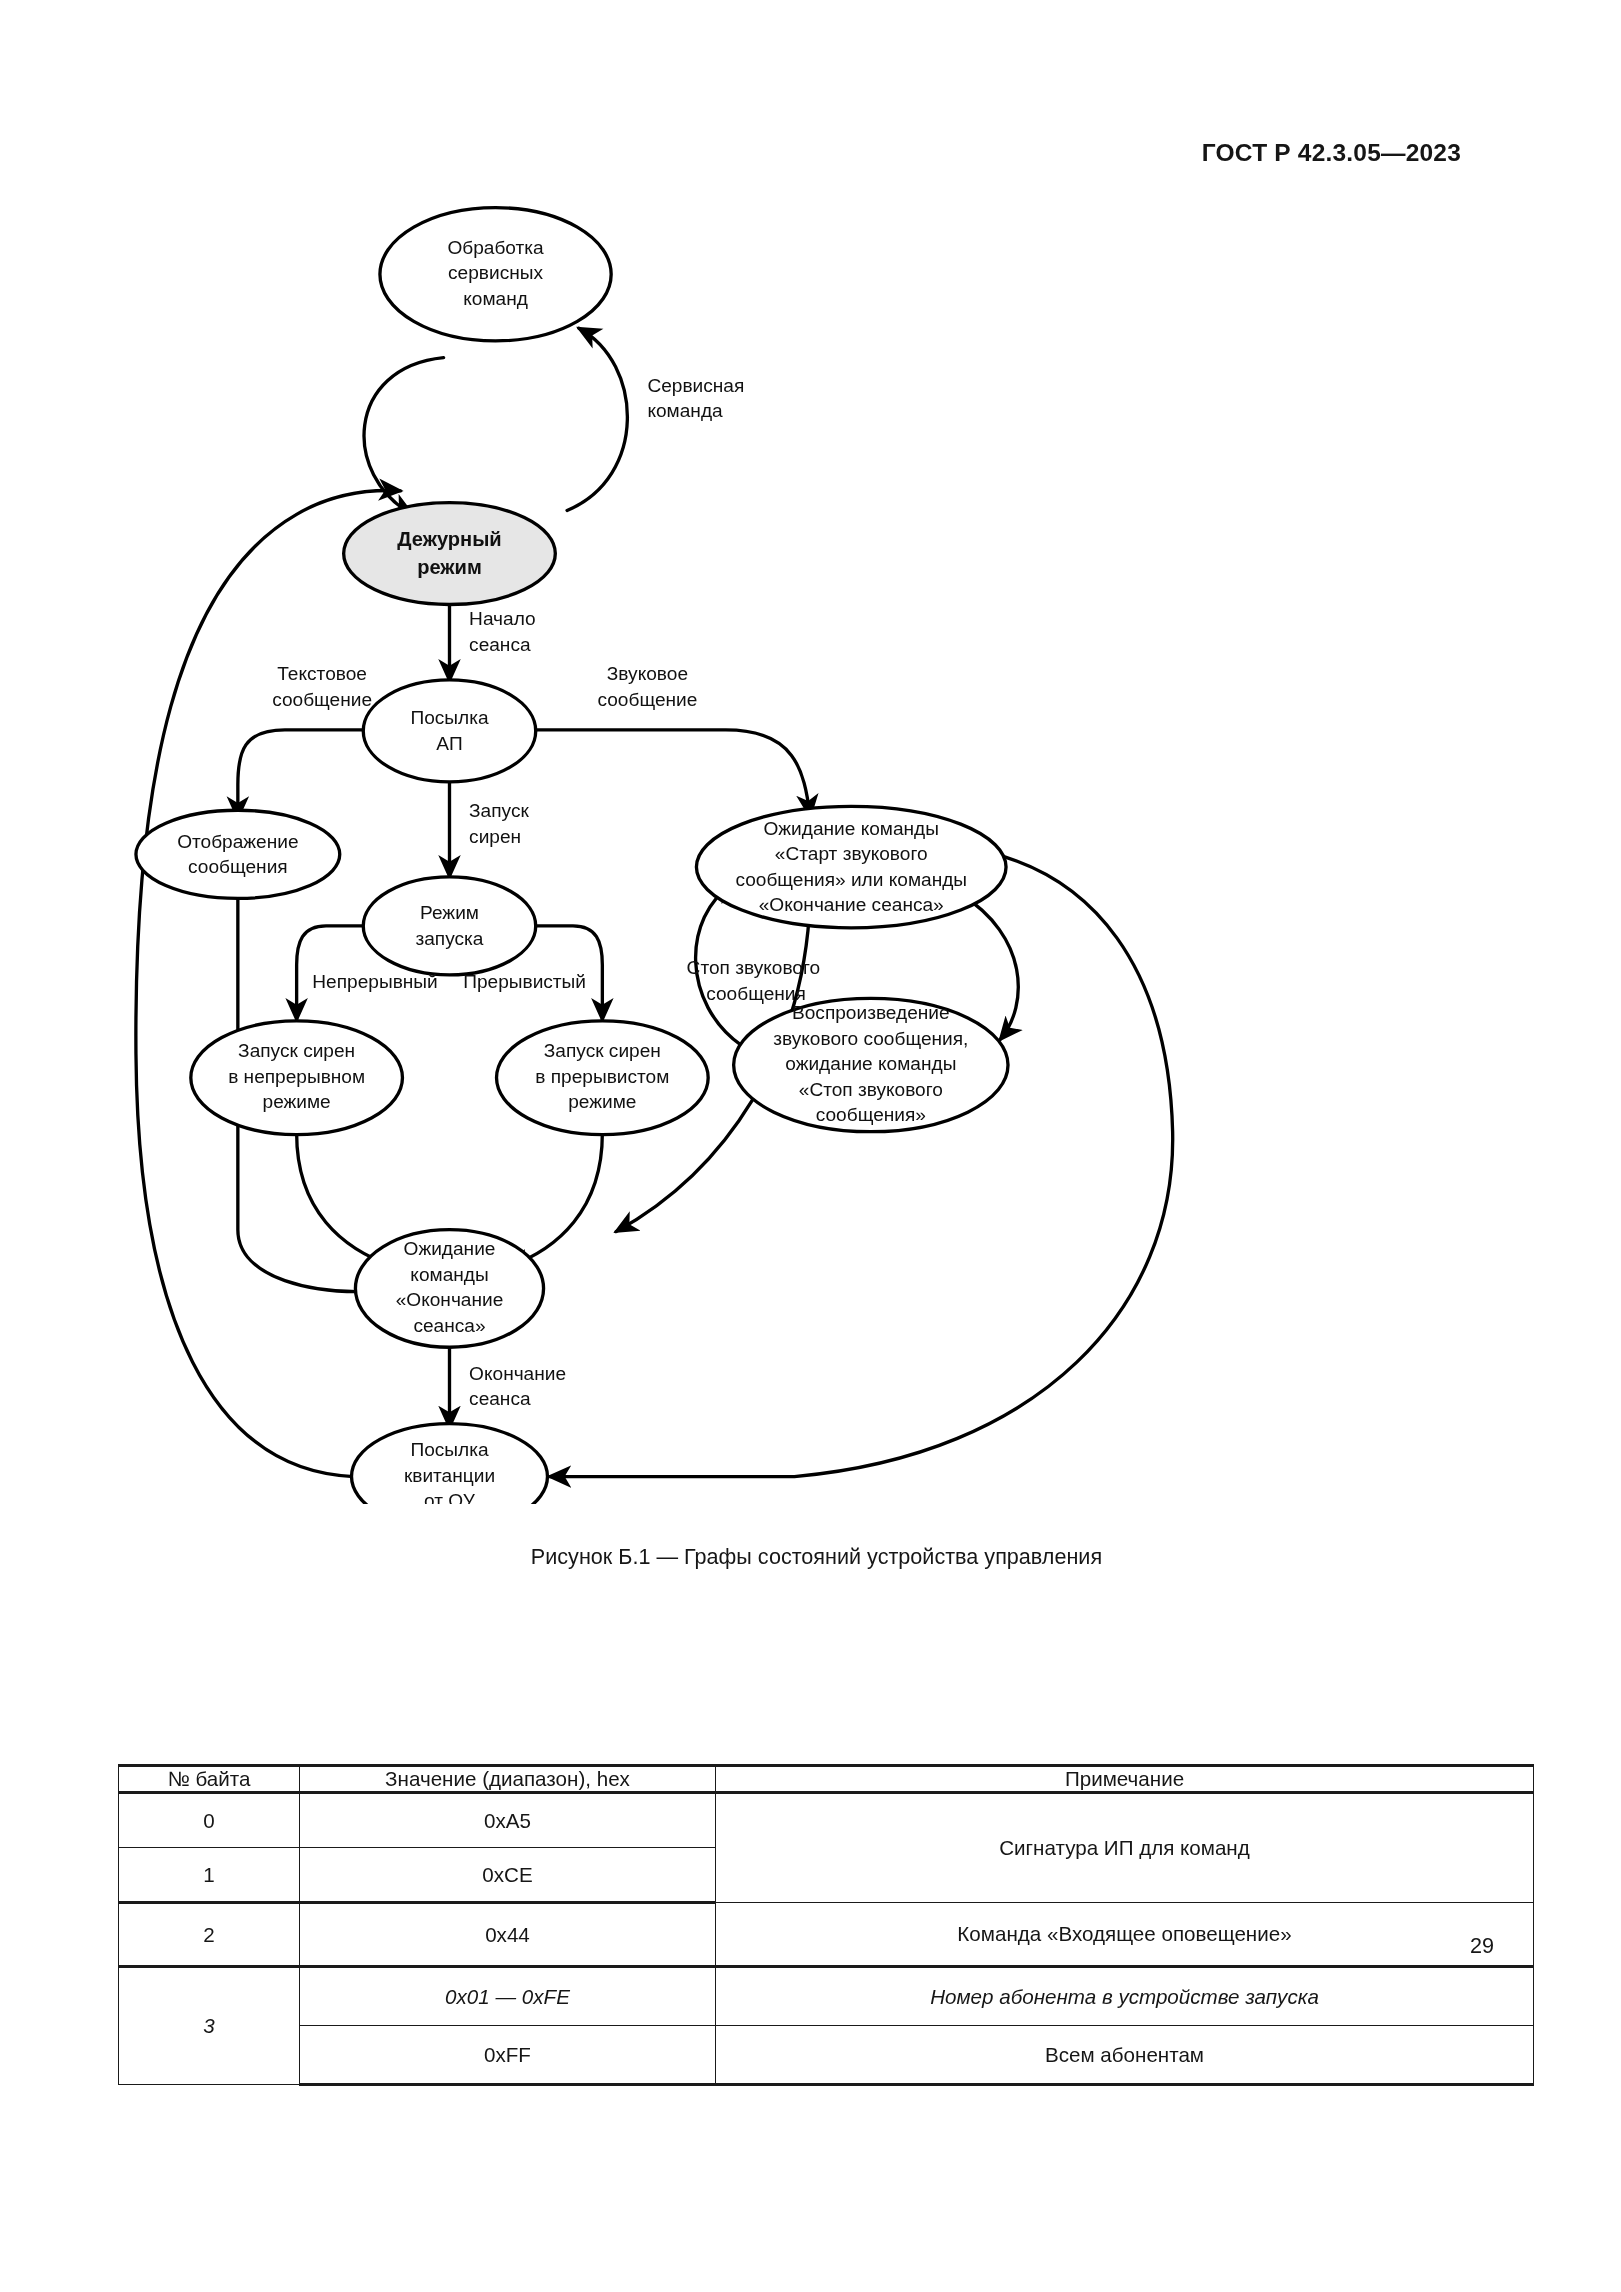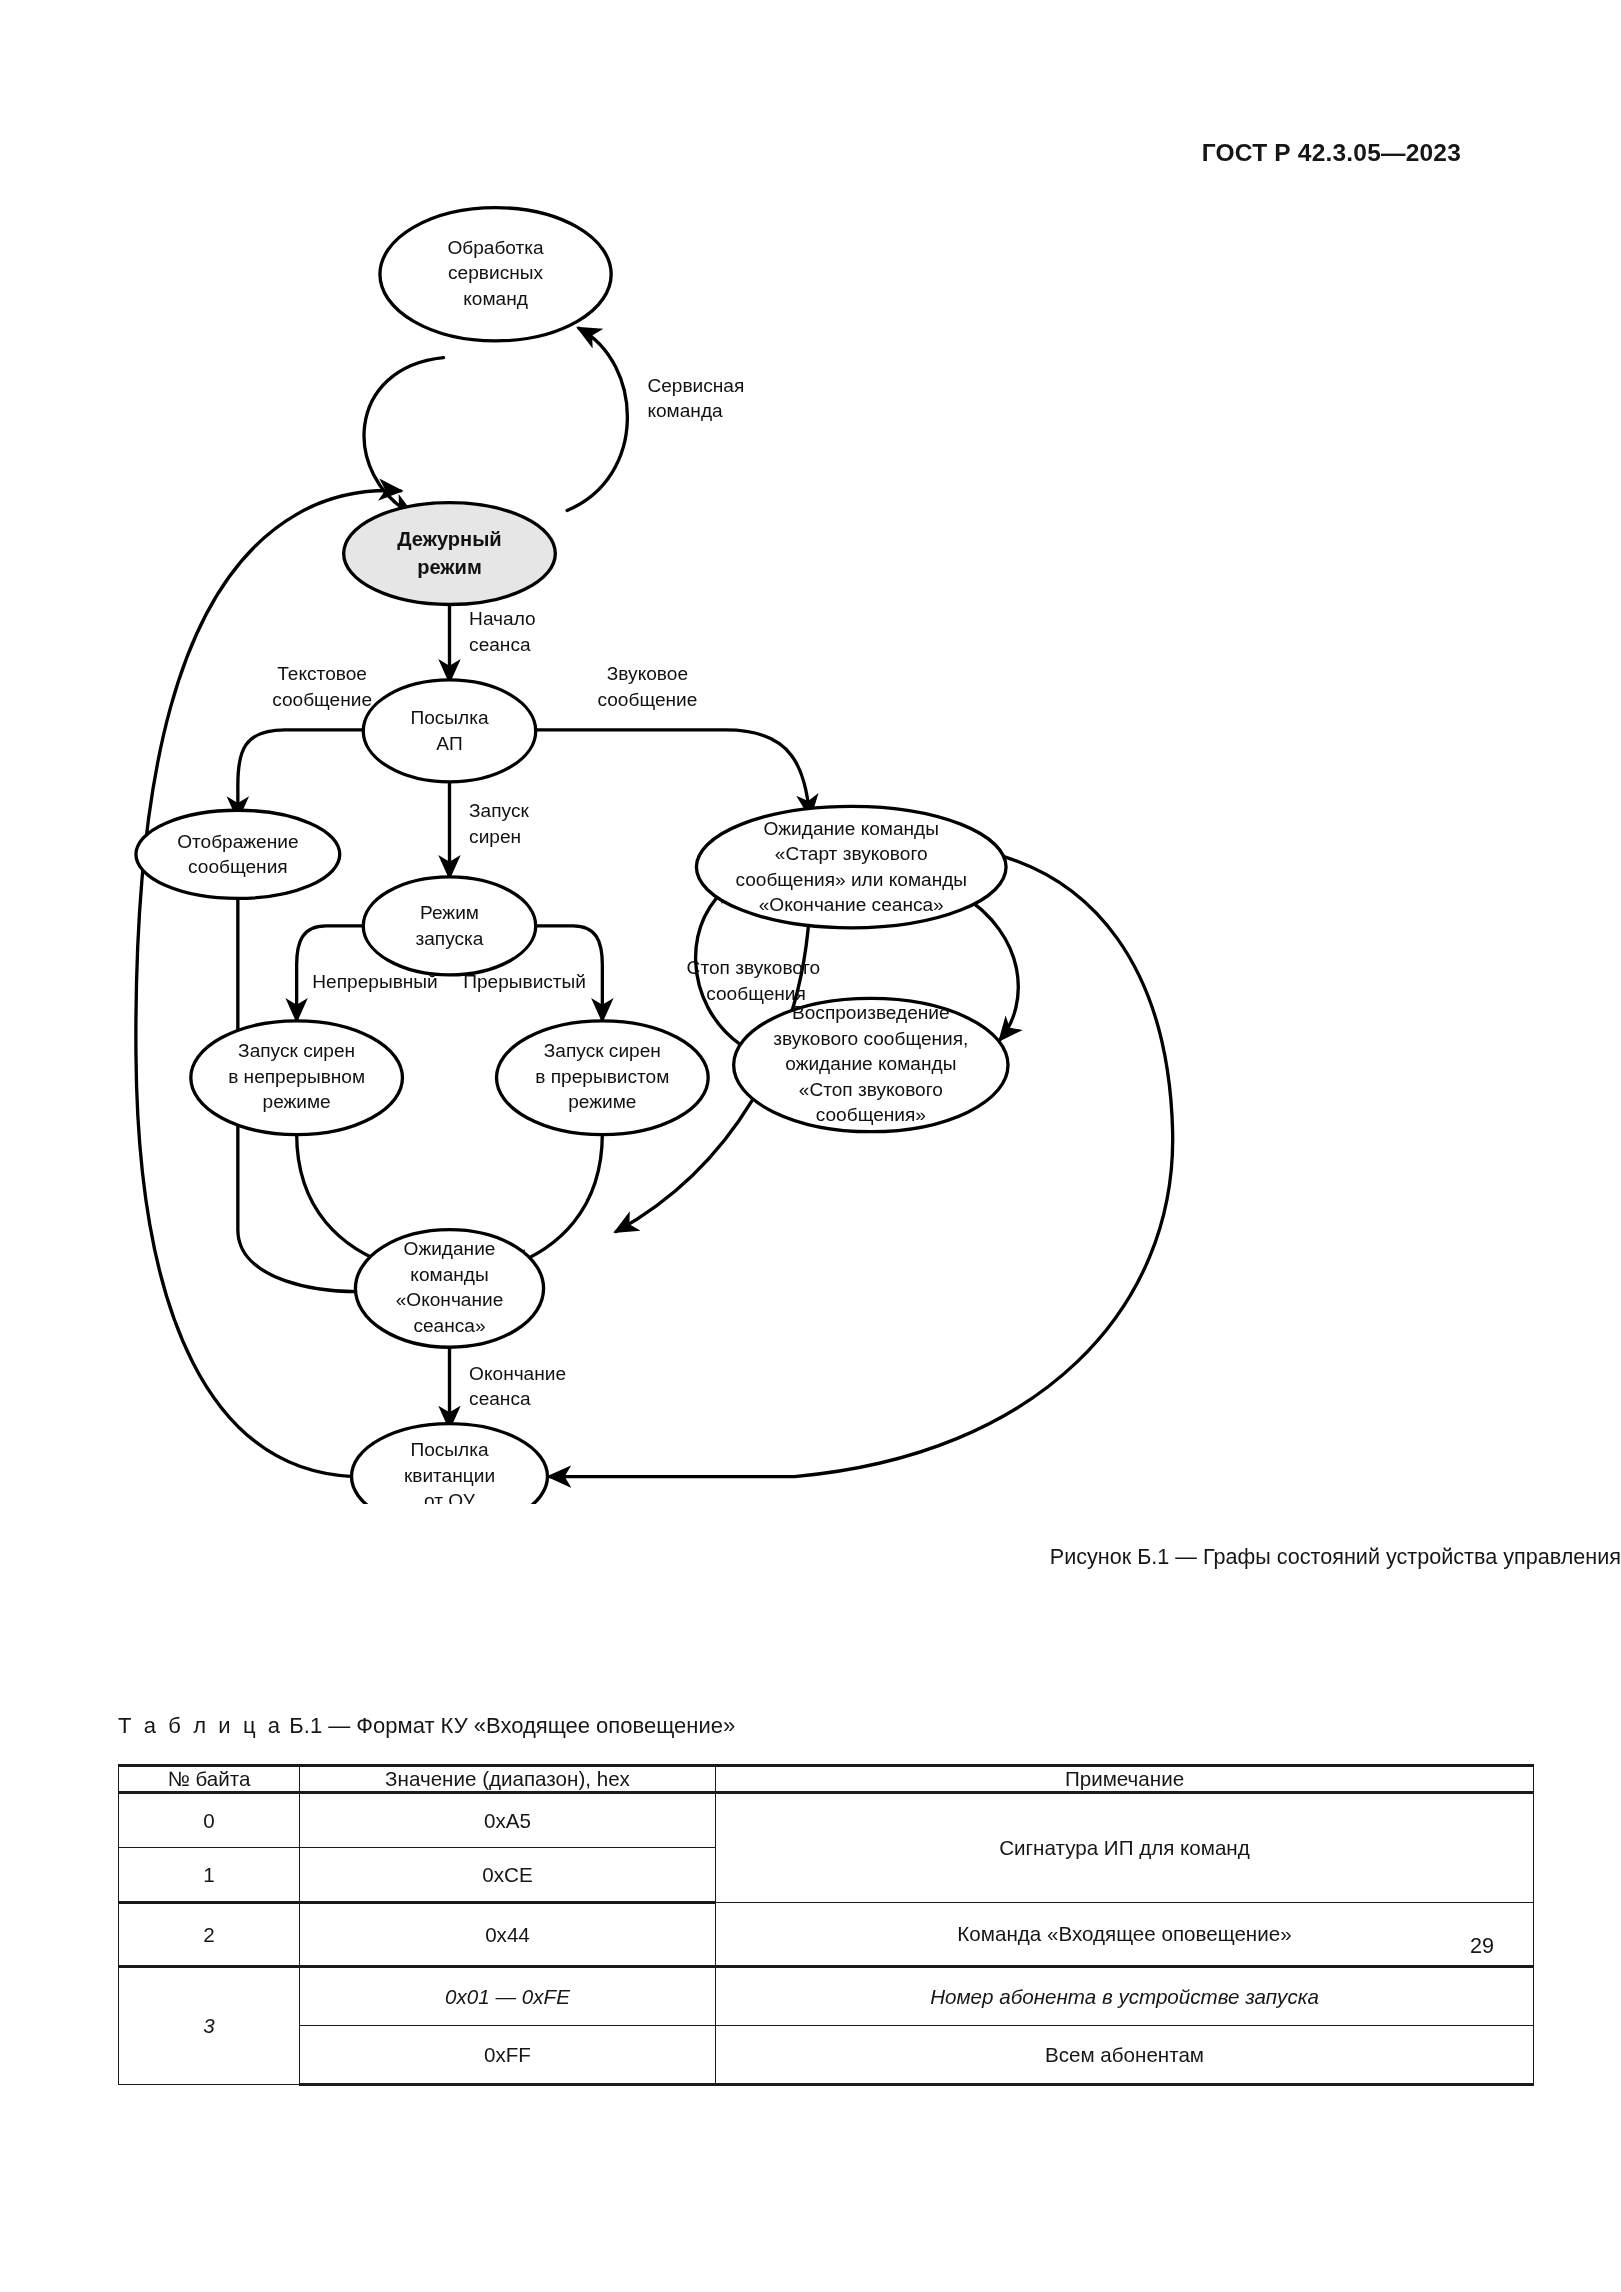--- a/index.html
+++ b/index.html
@@ -79,21 +79,21 @@
   }
   .edge-label.left {
     text-anchor: start;
   }
 
   .figure-caption {
     position: absolute;
     left: 0;
     right: 0;
     top: 1544px;
-    text-align: right;
+    text-align: center;
     font-size: 21.6px;
     margin-left: 12px;
   }
 
   
   .body-para {
     position: absolute;
     left: 118px;
     top: 1621px;
     width: 1387px;
@@ -328,24 +328,20 @@
         <text class="edge-label left" x="358" y="1208">Окончание</text>
         <text class="edge-label left" x="358" y="1234">сеанса</text>
       </g>
 
     </svg>
   </div>
 
   <div class="figure-caption">Рисунок Б.1 — Графы состояний устройства управления</div>
 
 
-  <div class="table-caption">
-    <span class="spaced">Т а б л и ц а</span>
-    <span>Б.1 — Формат КУ «Входящее оповещение»</span>
-  </div>
 
   <table class="data-table">
     <thead>
       <tr class="row-h outer-top thick-bottom">
         <th class="c-byte">№ байта</th>
         <th class="c-value">Значение (диапазон), hex</th>
         <th class="c-note">Примечание</th>
       </tr>
     </thead>
     <tbody>

